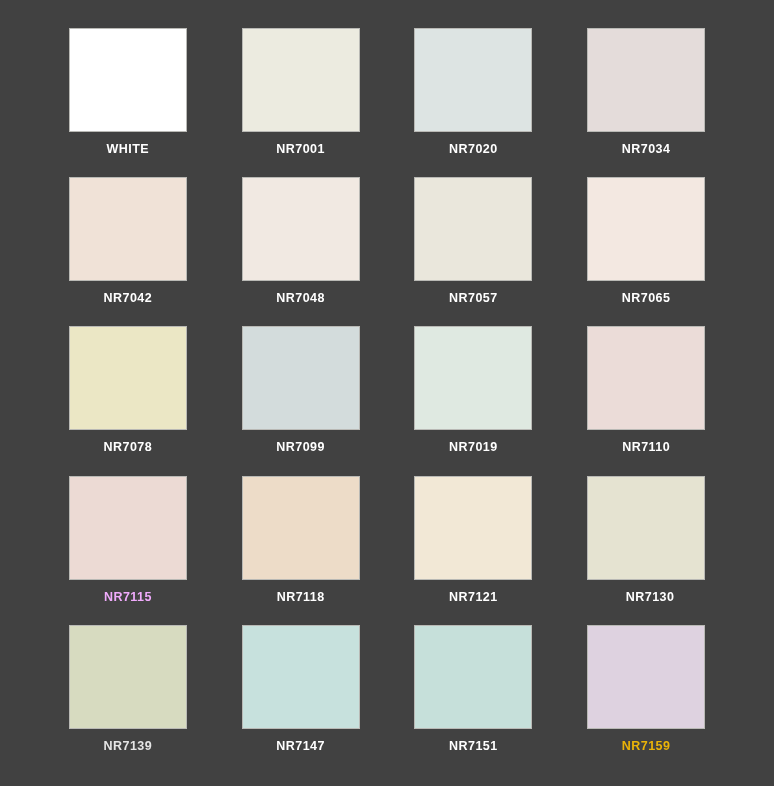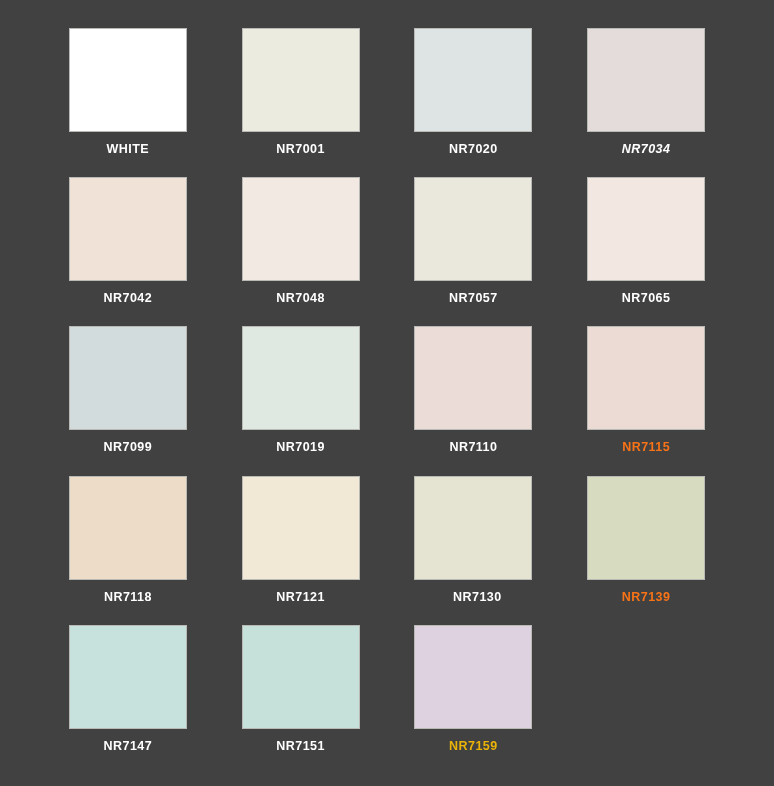--- a/index.html
+++ b/index.html
@@ -70,69 +70,73 @@
       <div class="swatch-cell">
         <div class="swatch-chip" style="background: rgb(236, 235, 224); border-color: rgb(185, 185, 181);"></div>
         <div class="swatch-label" style="color: rgb(255, 255, 255);">NR7001</div>
       </div>
       <div class="swatch-cell">
         <div class="swatch-chip" style="background: rgb(221, 228, 227); border-color: rgb(185, 185, 181);"></div>
         <div class="swatch-label" style="color: rgb(255, 255, 255);">NR7020</div>
       </div>
       <div class="swatch-cell">
         <div class="swatch-chip" style="background: rgb(228, 220, 218); border-color: rgb(185, 185, 181);"></div>
-        <div class="swatch-label" style="color: rgb(255, 255, 255); font-style: italic;">NR7034</div>
+        <div class="swatch-label" style="color: rgb(255, 255, 255);">NR7034</div>
       </div>
       <div class="swatch-cell">
         <div class="swatch-chip" style="background: rgb(240, 226, 215); border-color: rgb(185, 185, 181);"></div>
         <div class="swatch-label" style="color: rgb(255, 255, 255);">NR7042</div>
       </div>
       <div class="swatch-cell">
         <div class="swatch-chip" style="background: rgb(241, 233, 226); border-color: rgb(185, 185, 181);"></div>
         <div class="swatch-label" style="color: rgb(255, 255, 255);">NR7048</div>
       </div>
       <div class="swatch-cell">
         <div class="swatch-chip" style="background: rgb(234, 231, 220); border-color: rgb(185, 185, 181);"></div>
         <div class="swatch-label" style="color: rgb(255, 255, 255); text-align: right;">NR7057</div>
       </div>
       <div class="swatch-cell">
         <div class="swatch-chip" style="background: rgb(243, 232, 225); border-color: rgb(185, 185, 181);"></div>
         <div class="swatch-label" style="color: rgb(255, 255, 255);">NR7065</div>
       </div>
       <div class="swatch-cell">
+        <div class="swatch-chip" style="background: rgb(235, 231, 197); border-color: rgb(185, 185, 181);"></div>
+        <div class="swatch-label" style="color: rgb(255, 255, 255);">NR7078</div>
+      </div>
+      <div class="swatch-cell">
         <div class="swatch-chip" style="background: rgb(211, 220, 220); border-color: rgb(185, 185, 181);"></div>
         <div class="swatch-label" style="color: rgb(255, 255, 255);">NR7099</div>
       </div>
       <div class="swatch-cell">
         <div class="swatch-chip" style="background: rgb(223, 233, 225); border-color: rgb(185, 185, 181);"></div>
         <div class="swatch-label" style="color: rgb(255, 255, 255);">NR7019</div>
       </div>
       <div class="swatch-cell">
         <div class="swatch-chip" style="background: rgb(235, 220, 216); border-color: rgb(185, 185, 181);"></div>
         <div class="swatch-label" style="color: rgb(255, 255, 255); text-align: center;">NR7110</div>
       </div>
       <div class="swatch-cell">
         <div class="swatch-chip" style="background: rgb(236, 218, 212); border-color: rgb(185, 185, 181);"></div>
-        <div class="swatch-label" style="color: #f97316;">NR7115</div>
+        <div class="swatch-label" style="color: #f0abfc;">NR7115</div>
       </div>
       <div class="swatch-cell">
         <div class="swatch-chip" style="background: rgb(237, 220, 200); border-color: rgb(185, 185, 181);"></div>
         <div class="swatch-label" style="color: rgb(255, 255, 255);">NR7118</div>
       </div>
       <div class="swatch-cell">
         <div class="swatch-chip" style="background: rgb(242, 232, 214); border-color: rgb(185, 185, 181);"></div>
         <div class="swatch-label" style="color: rgb(255, 255, 255);">NR7121</div>
       </div>
       <div class="swatch-cell">
         <div class="swatch-chip" style="background: rgb(229, 227, 209); border-color: rgb(185, 185, 181);"></div>
         <div class="swatch-label" style="color: rgb(255, 255, 255); padding-left: 8px;">NR7130</div>
       </div>
       <div class="swatch-cell">
         <div class="swatch-chip" style="background: rgb(215, 219, 192); border-color: rgb(185, 185, 181);"></div>
-        <div class="swatch-label" style="color: #f97316;">NR7139</div>
+        <div class="swatch-label" style="color: #e5e5e5;">NR7139</div>
       </div>
       <div class="swatch-cell">
         <div class="swatch-chip" style="background: rgb(199, 225, 221); border-color: rgb(185, 185, 181);"></div>
         <div class="swatch-label" style="color: rgb(255, 255, 255);">NR7147</div>
       </div>
       <div class="swatch-cell">
         <div class="swatch-chip" style="background: rgb(198, 224, 218); border-color: rgb(185, 185, 181);"></div>
         <div class="swatch-label" style="color: rgb(255, 255, 255);">NR7151</div>
       </div>
       <div class="swatch-cell">

